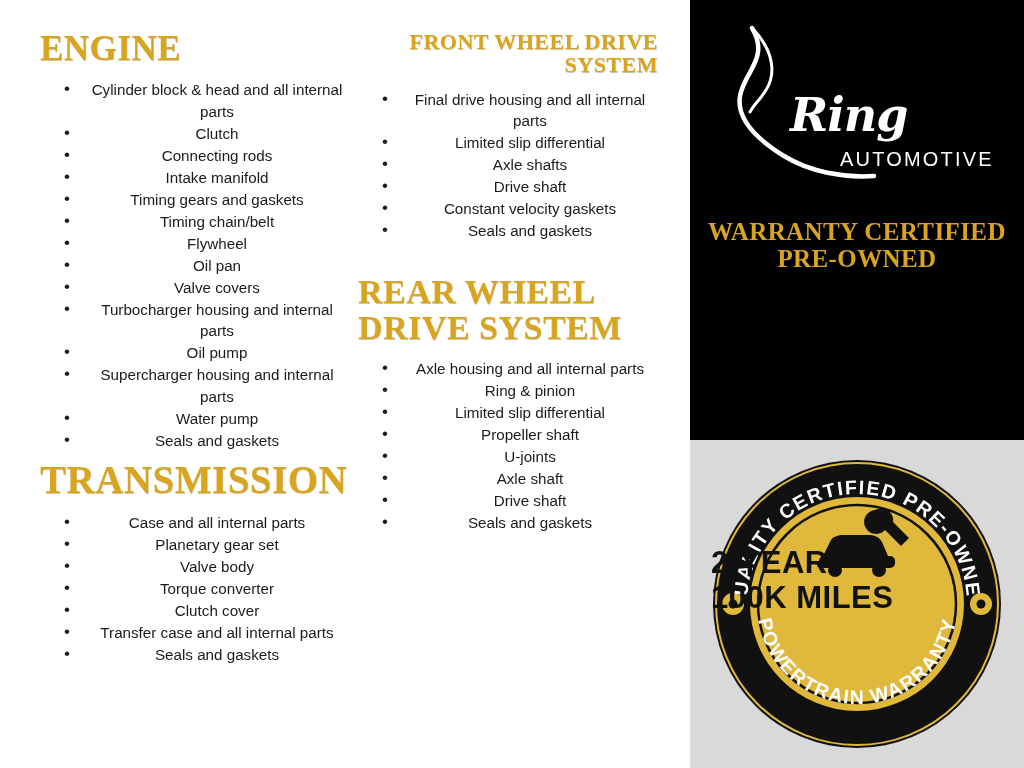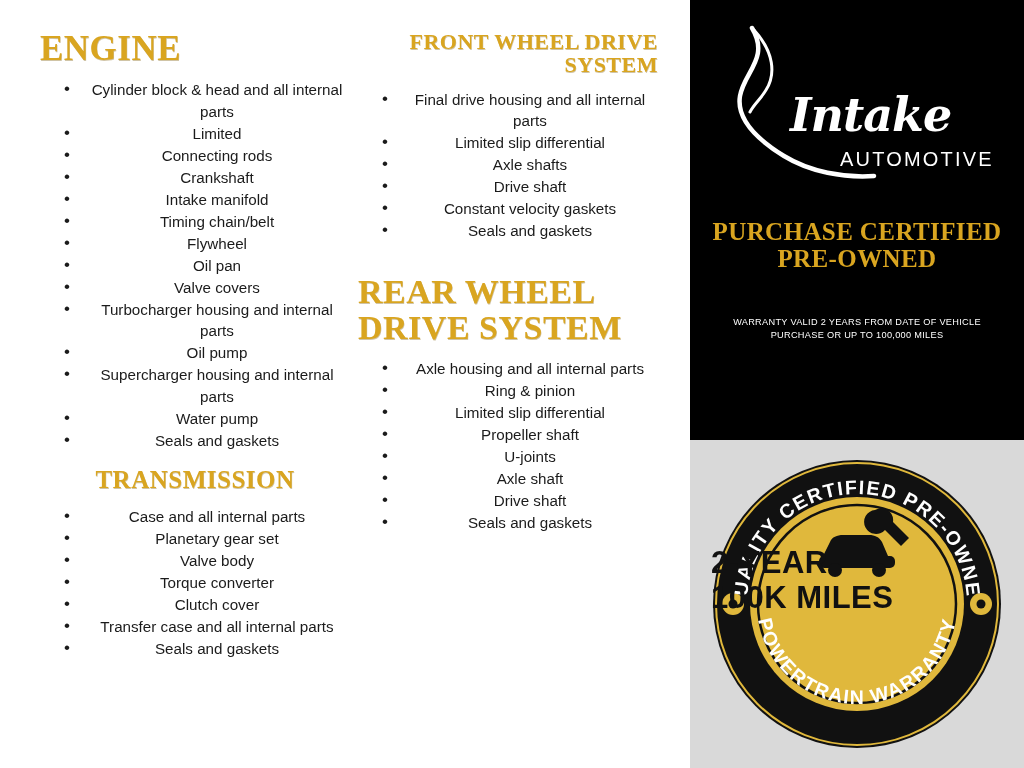--- a/index.html
+++ b/index.html
@@ -35,21 +35,21 @@
   .section-title {
     font-family: "Liberation Serif", serif;
     font-weight: bold;
     color: #d9a520;
     letter-spacing: 0.5px;
     line-height: 1.06;
     text-transform: uppercase;
     text-shadow: 0.5px 0.5px 0 rgba(120,85,0,0.35);
   }
   .t-engine { font-size: 35px; text-align: left; margin-bottom: 12px; }
-  .t-transmission { font-size: 25px; text-align: center; margin-top: 16px; margin-bottom: 12px; }
+  .t-transmission { font-size: 39px; text-align: left; margin-top: 8px; margin-bottom: 12px; }
   .t-front { font-size: 22px; text-align: right; margin-bottom: 12px; }
   .t-rear { font-size: 34px; text-align: left; margin-top: 32px; margin-bottom: 12px; }
 
   ul.items {
     list-style: none;
     margin-left: 22px;
   }
   ul.items li {
     position: relative;
     font-size: 15.2px;
@@ -163,24 +163,24 @@
 <div class="page">
 
   <div class="content">
 
     <div class="col col-left">
 
       <div class="section">
         <div class="section-title t-engine">ENGINE</div>
         <ul class="items">
           <li>Cylinder block &amp; head and all internal parts</li>
-          <li>Limited</li>
+          <li>Clutch</li>
           <li>Connecting rods</li>
-          <li>Crankshaft</li>
           <li>Intake manifold</li>
+          <li>Timing gears and gaskets</li>
           <li>Timing chain/belt</li>
           <li>Flywheel</li>
           <li>Oil pan</li>
           <li>Valve covers</li>
           <li>Turbocharger housing and internal parts</li>
           <li>Oil pump</li>
           <li>Supercharger housing and internal parts</li>
           <li>Water pump</li>
           <li>Seals and gaskets</li>
         </ul>
@@ -234,30 +234,29 @@
 
   <div class="right">
 
     <div class="brand-panel">
 
       <div class="logo-wrap">
         <svg class="logo-svg" width="190" height="175" viewBox="0 0 190 175">
           <path d="M38 12 C 56 42, 30 56, 26 80 C 22 104, 44 124, 70 140 C 96 156, 130 162, 160 160" fill="none" stroke="#ffffff" stroke-width="4.5" stroke-linecap="round"></path>
           <path d="M40 14 C 60 36, 62 58, 52 74 C 46 84, 40 88, 36 96" fill="none" stroke="#ffffff" stroke-width="3" stroke-linecap="round"></path>
         </svg>
-        <div class="brand-script">Intake</div>
+        <div class="brand-script">Ring</div>
         <div class="brand-sub">AUTOMOTIVE</div>
       </div>
 
       <div class="qcp">
-        <div>PURCHASE CERTIFIED</div>
+        <div>WARRANTY CERTIFIED</div>
         <div>PRE-OWNED</div>
       </div>
 
-      <div class="warranty-note">WARRANTY VALID 2 YEARS FROM DATE OF VEHICLE PURCHASE OR UP TO 100,000 MILES</div>
     </div>
 
     <div class="badge-panel">
       <div class="badge">
         <svg width="292" height="292" viewBox="0 0 292 292">
           <defs>
             <path id="arcTop" d="M 36 146 A 110 110 0 0 1 256 146"></path>
             <path id="arcBottom" d="M 46 146 A 100 100 0 0 0 246 146"></path>
           </defs>
           <circle cx="146" cy="146" r="144" fill="#111111"></circle>

